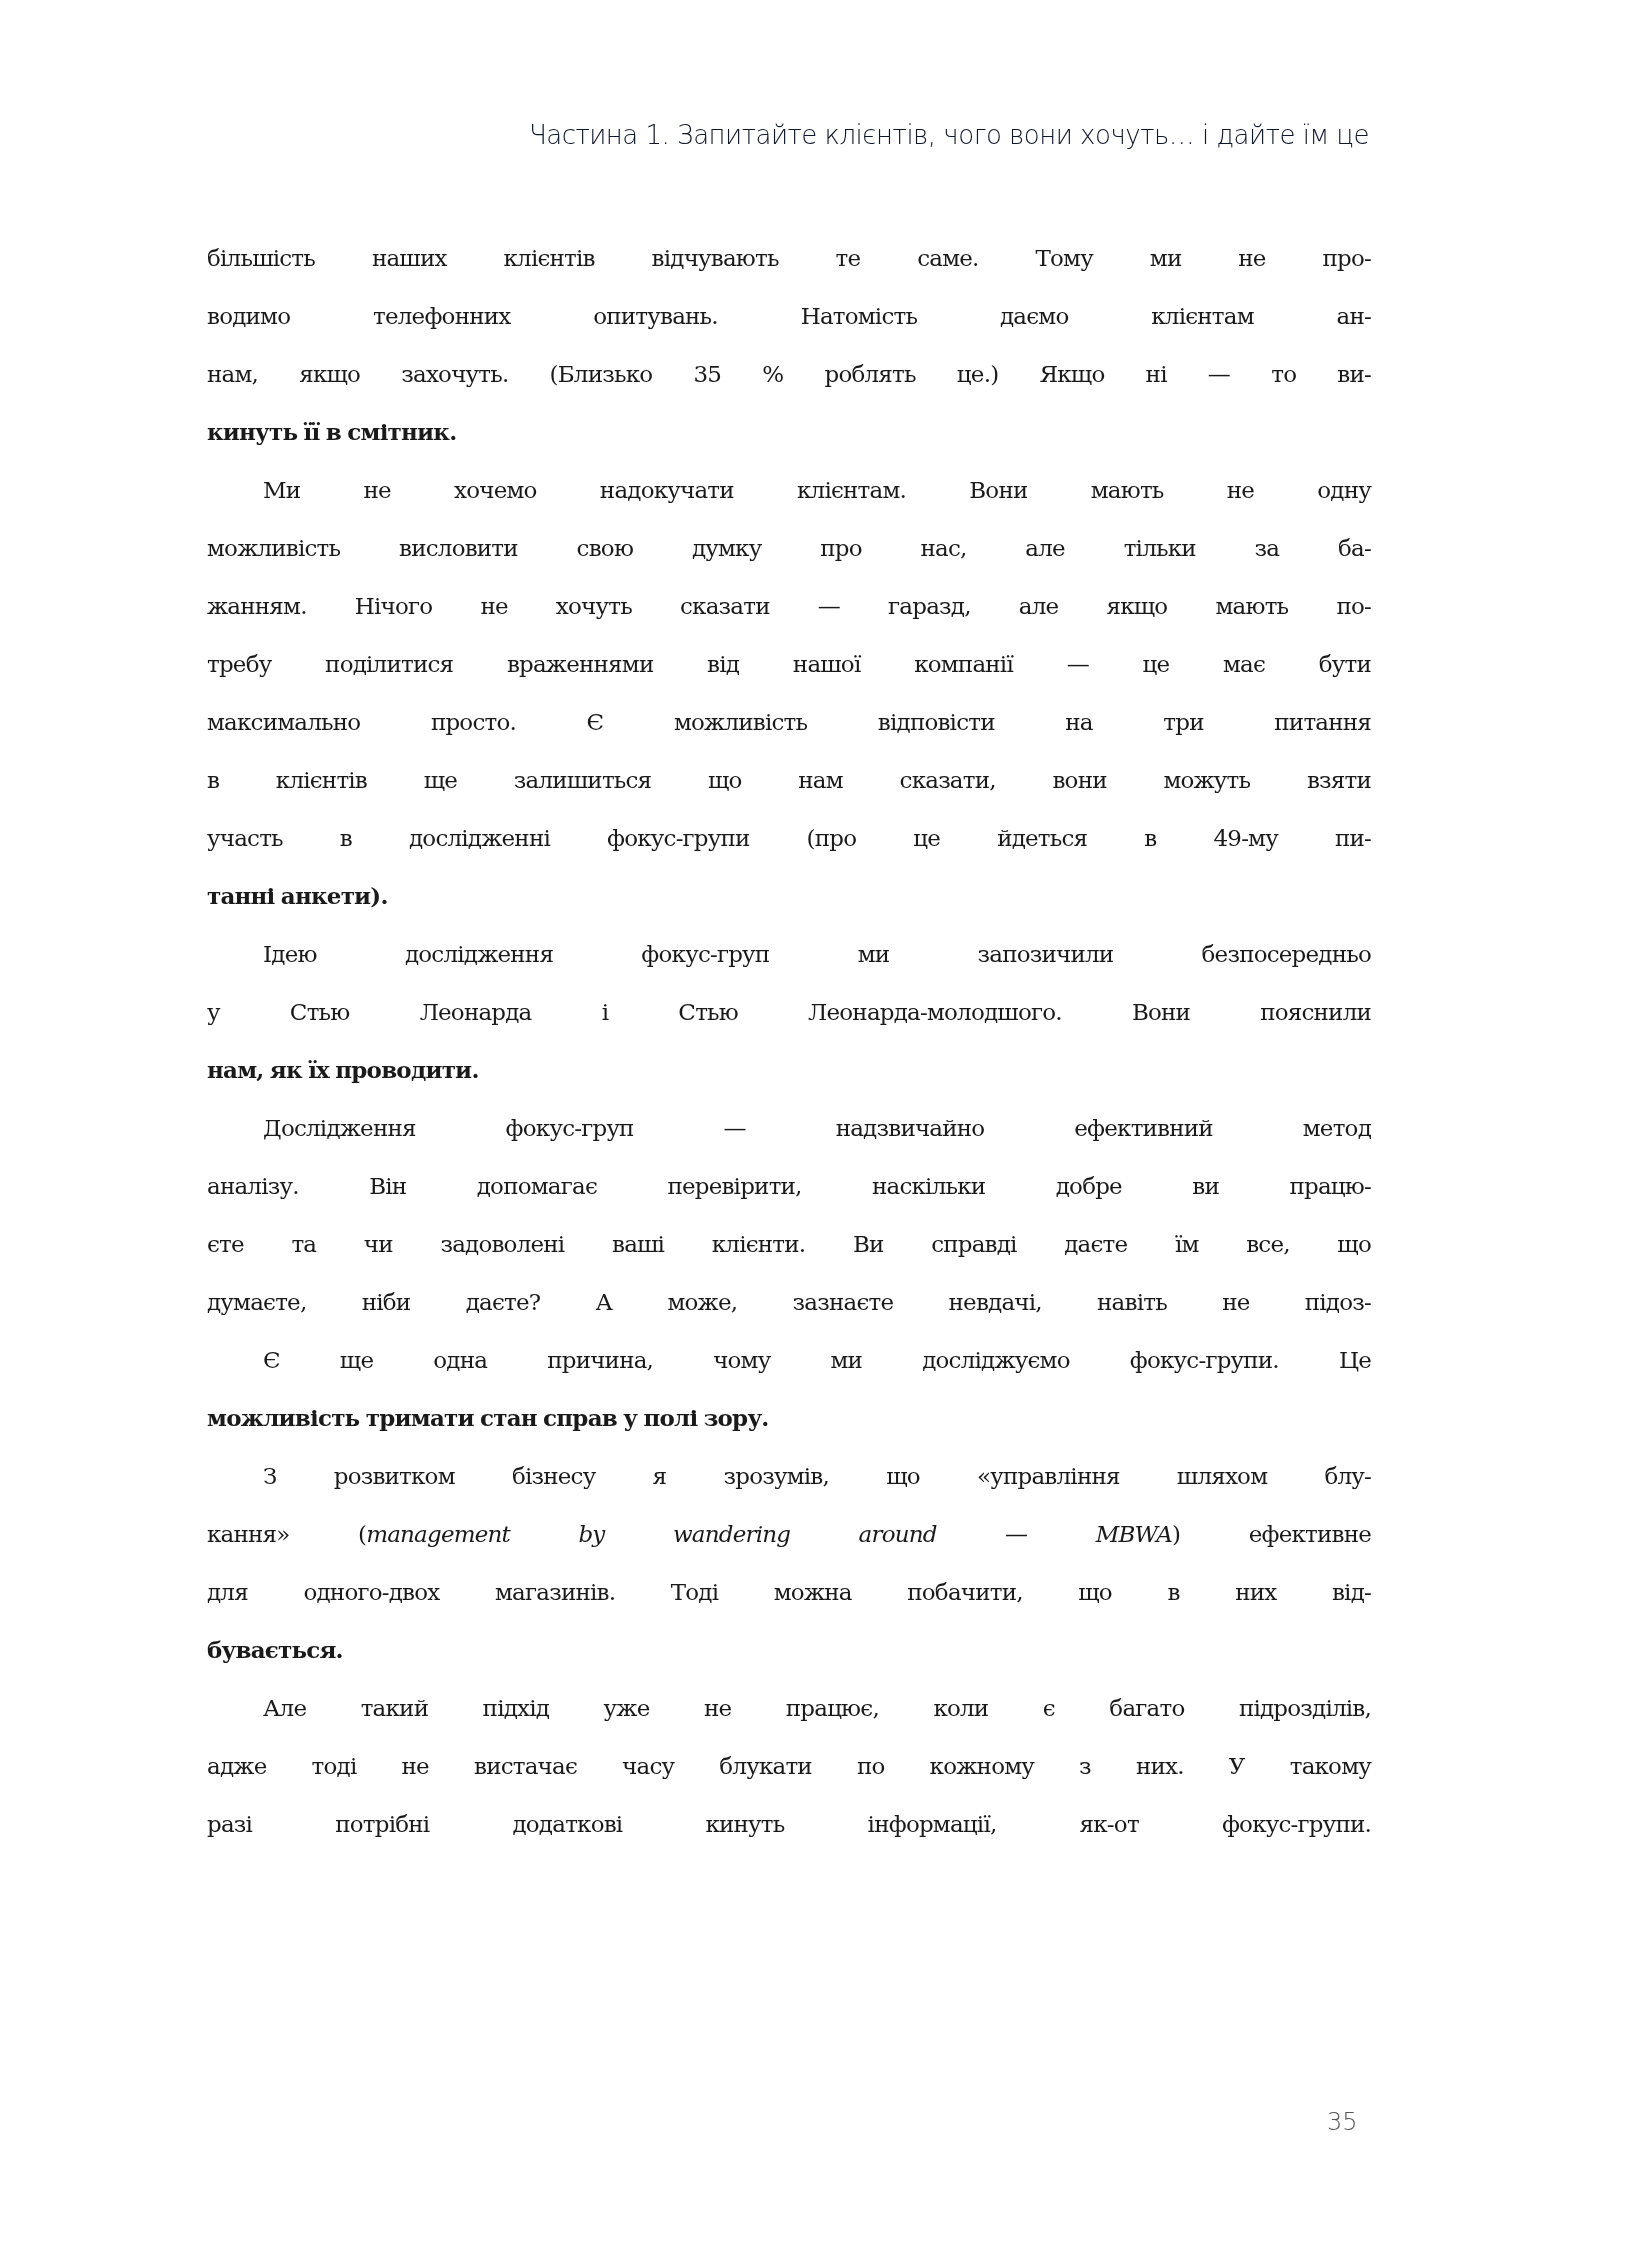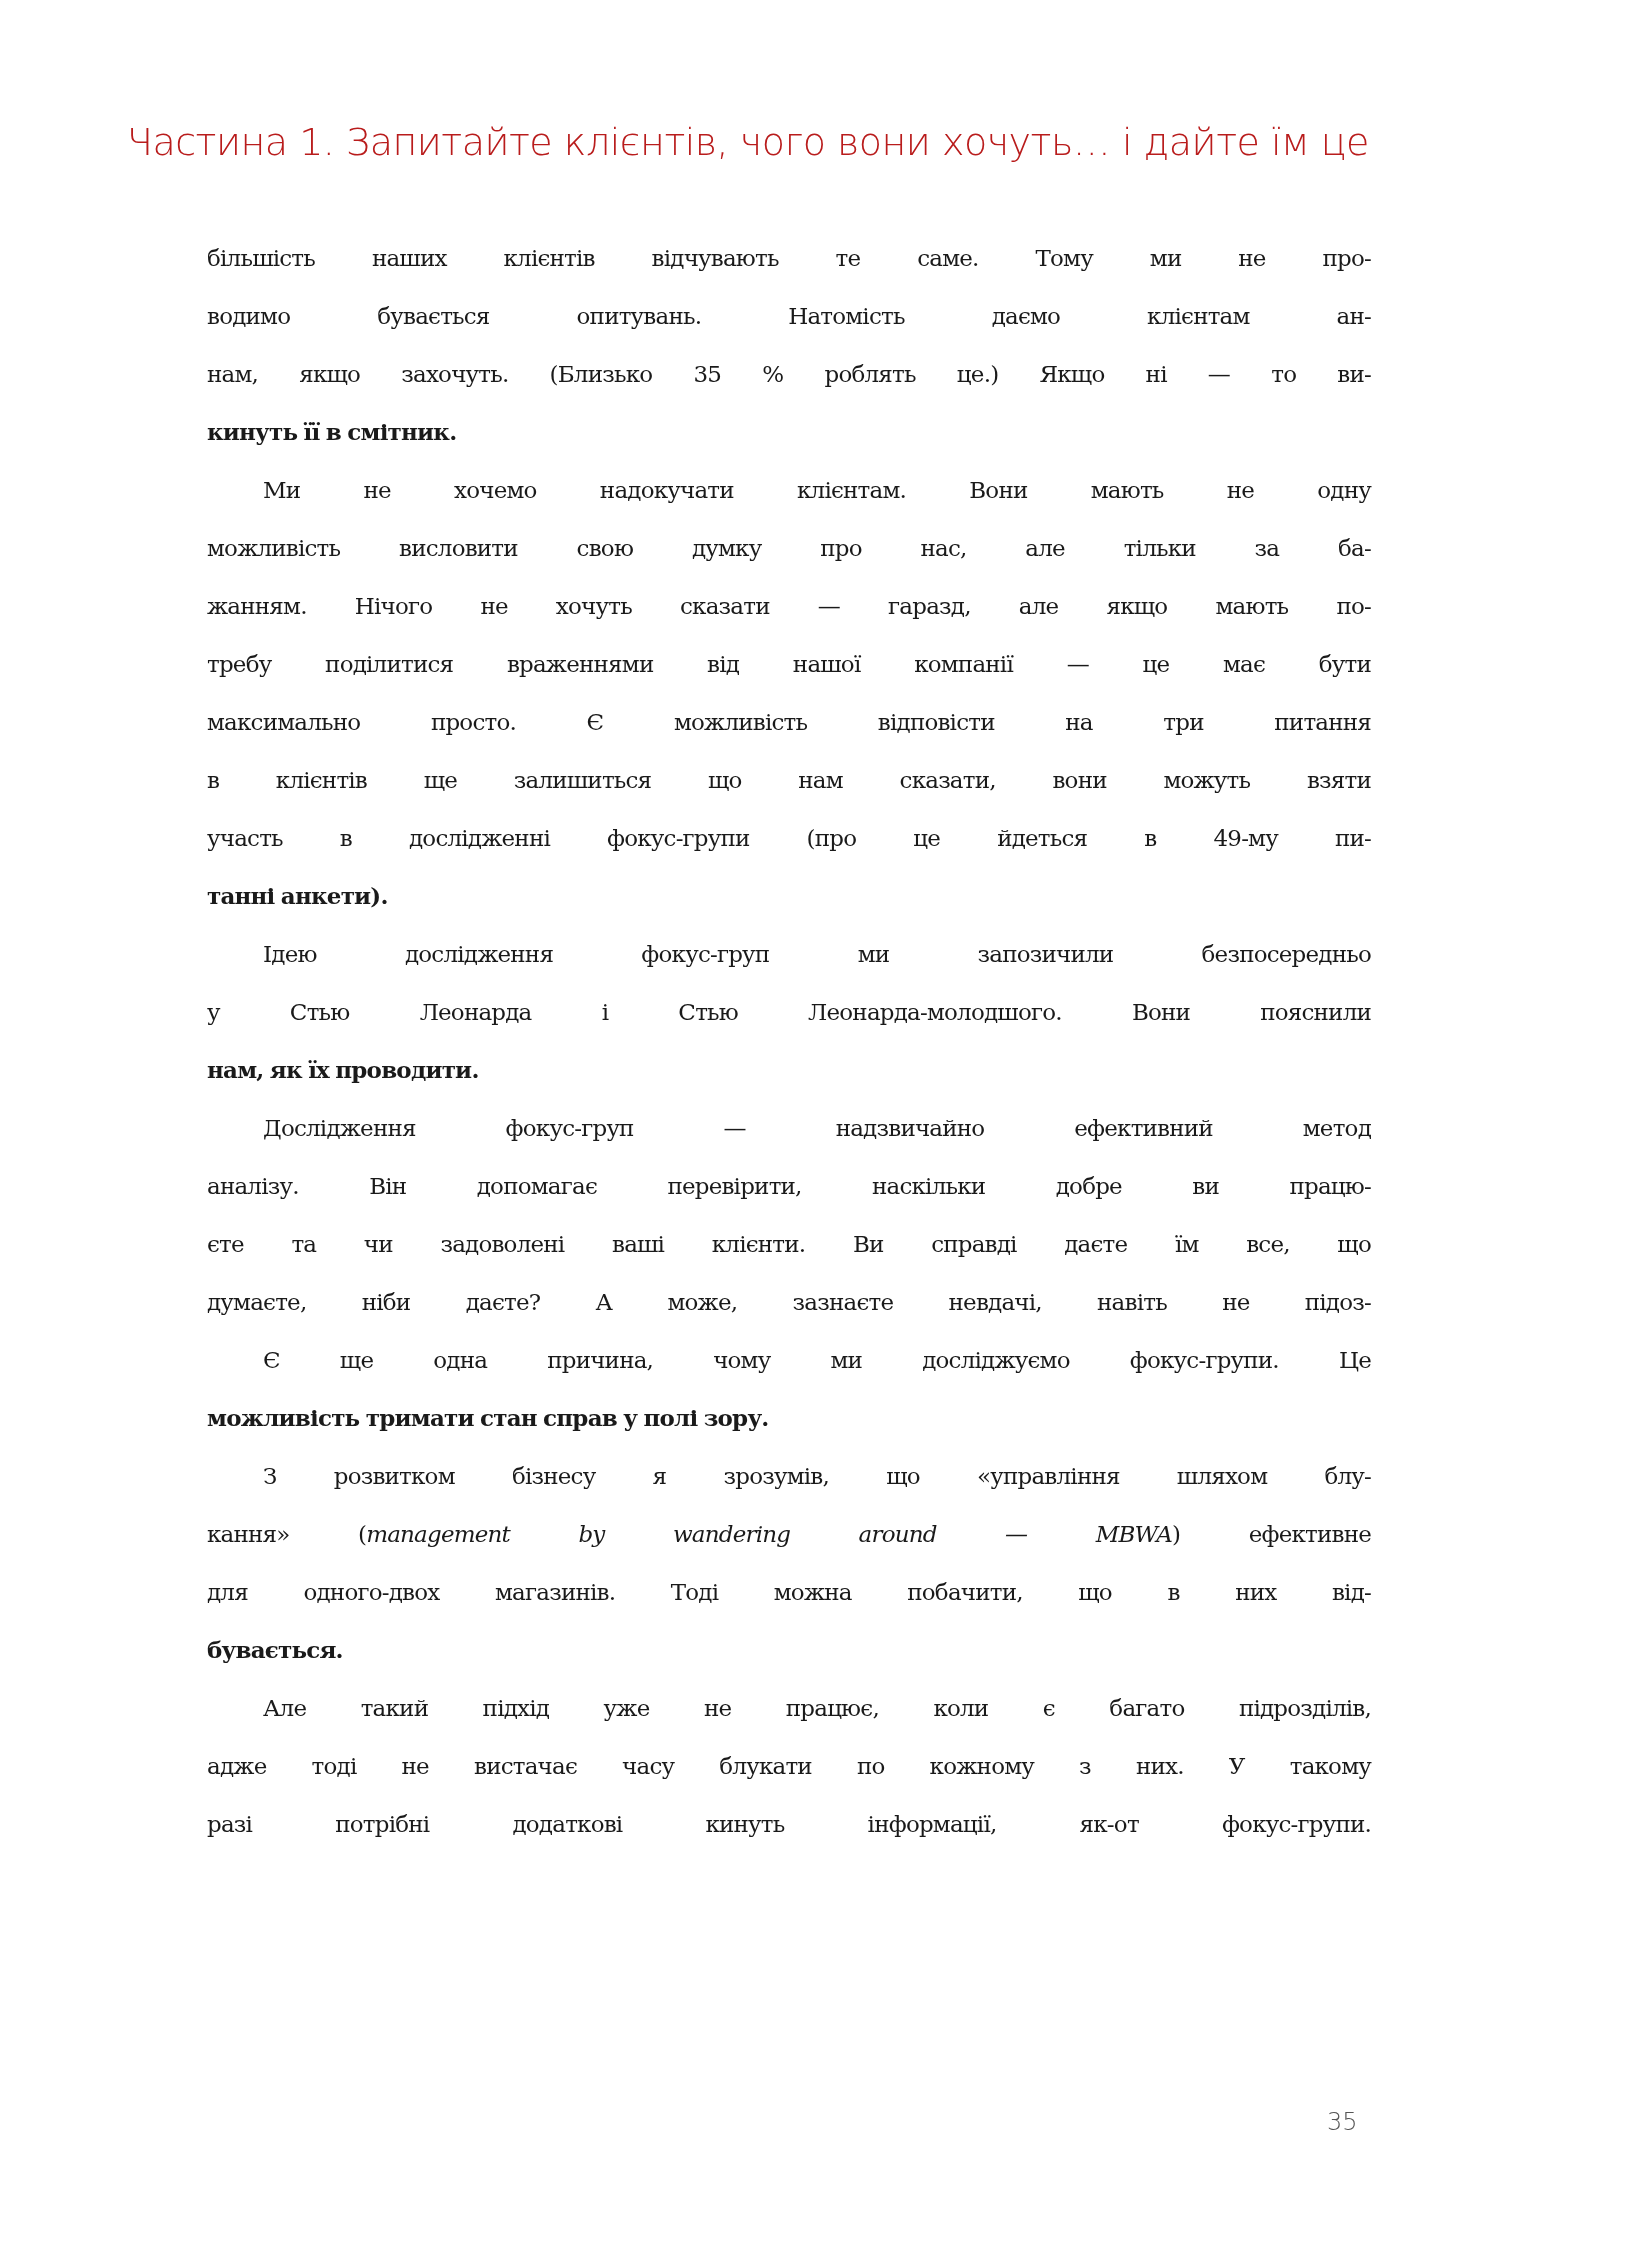--- a/index.html
+++ b/index.html
@@ -18,22 +18,22 @@
       left: 0; top: 0;
       width: 1641px;
       height: 2261px;
       background: #ffffff;
     }
     .running-head {
       position: absolute;
       top: 120px;
       right: 272px;
       font-family: "DejaVu Sans", sans-serif;
-      font-size: 38px;
-      color: #b91c1c;
+      font-size: 26px;
+      color: #0f172a;
       letter-spacing: -0.5px;
       white-space: nowrap;
       font-weight: 300;
     }
     .body-text {
       position: absolute;
       left: 207px;
       top: 229px;
       width: 1164px;
       font-family: "DejaVu Serif", serif;
@@ -72,21 +72,21 @@
 </head>
 <body>
 
 <div class="page">
   <div class="running-head">Частина 1. Запитайте клієнтів, чого вони хочуть… і дайте їм це</div>
 
   <div class="body-text">
 
     <div>
       <span class="line">більшість наших клієнтів відчувають те саме. Тому ми не про-</span>
-      <span class="line">водимо бувається опитувань. Натомість даємо клієнтам ан-</span>
+      <span class="line">водимо телефонних опитувань. Натомість даємо клієнтам ан-</span>
       <span class="line">нам, якщо захочуть. (Близько 35 % роблять це.) Якщо ні — то ви-</span>
       <span class="line last">кинуть її в смітник.</span>
     </div>
 
     <div>
       <span class="line indent">Ми не хочемо надокучати клієнтам. Вони мають не одну</span>
       <span class="line">можливість висловити свою думку про нас, але тільки за ба-</span>
       <span class="line">жанням. Нічого не хочуть сказати — гаразд, але якщо мають по-</span>
       <span class="line">требу поділитися враженнями від нашої компанії — це має бути</span>
       <span class="line">максимально просто. Є можливість відповісти на три питання</span>

